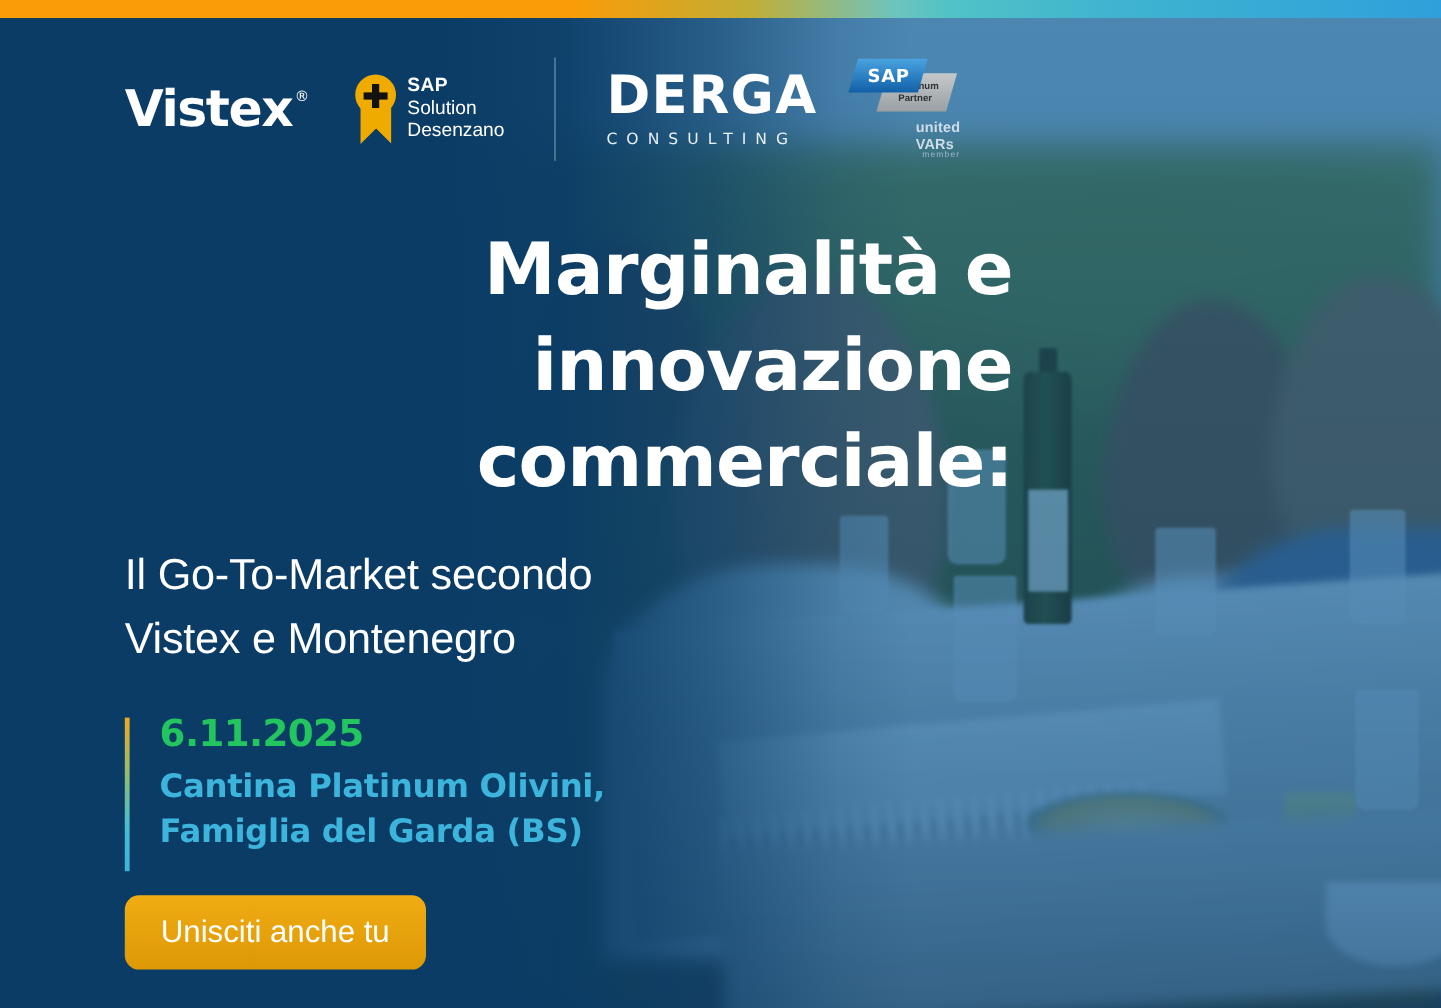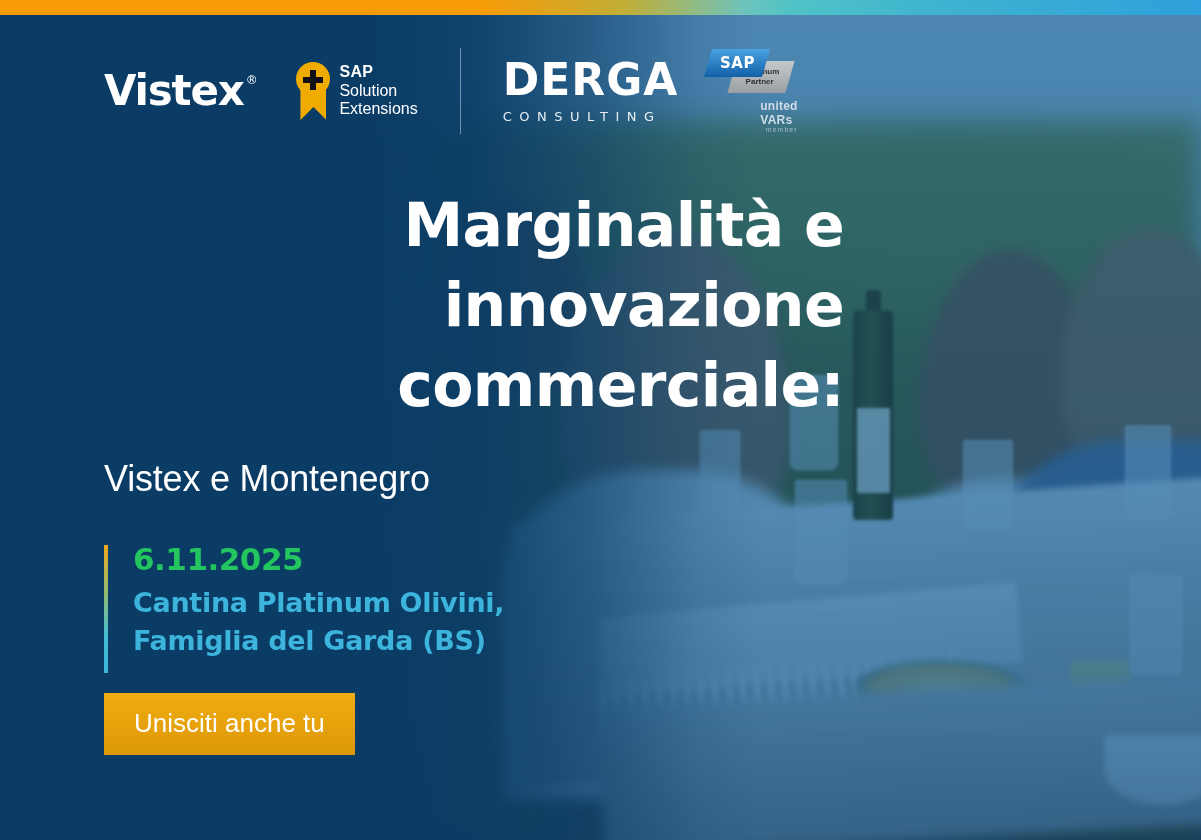--- a/index.html
+++ b/index.html
@@ -291,21 +291,21 @@
     font-family: "DejaVu Sans", sans-serif;
     font-size: 27px; font-weight: bold; color: #3cb4dc;
     line-height: 1.38; letter-spacing: -0.3px;
   }
 
   .cta {
     display: inline-block; margin-top: 34px;
     padding: 17px 30px 19px 30px;
     background: linear-gradient(180deg, #f0ac12 0%, #dd9806 100%);
     color: #ffffff; font-size: 26px; font-weight: normal;
-    border: none; border-radius: 0; cursor: pointer;
+    border: none; border-radius: 12px; cursor: pointer;
     font-family: "Liberation Sans", sans-serif;
     line-height: 1;
   }
 </style>
 </head>
 <body>
 
 <div class="banner">
 
   <div class="photo">
@@ -355,21 +355,21 @@
     <div class="sap-se">
       <div class="sap-se-mark">
         <div class="sap-se-ribbon"></div>
         <div class="sap-se-circle"></div>
         <div class="sap-se-plus-h"></div>
         <div class="sap-se-plus-v"></div>
       </div>
       <div class="sap-se-text">
         <div class="l1">SAP</div>
         <div class="l2">Solution</div>
-        <div class="l3">Extensions</div>
+        <div class="l3">Desenzano</div>
       </div>
     </div>
 
     <div class="divider"></div>
 
     <div class="derga">
       <div class="derga-name">DERGA</div>
       <div class="derga-sub">CONSULTING</div>
     </div>
 
@@ -395,20 +395,21 @@
   </div>
 
   <div class="content">
 
     <div class="headline">
       <div>Marginalità e innovazione</div>
       <div>commerciale:</div>
     </div>
 
     <div class="subhead">
+      <div>Il Go-To-Market secondo</div>
       <div>Vistex e Montenegro</div>
     </div>
 
     <div class="eventblock">
       <div class="eventbar"></div>
       <div class="event-date">6.11.2025</div>
       <div class="event-venue">
         <div>Cantina Platinum Olivini,</div>
         <div>Famiglia del Garda (BS)</div>
       </div>

